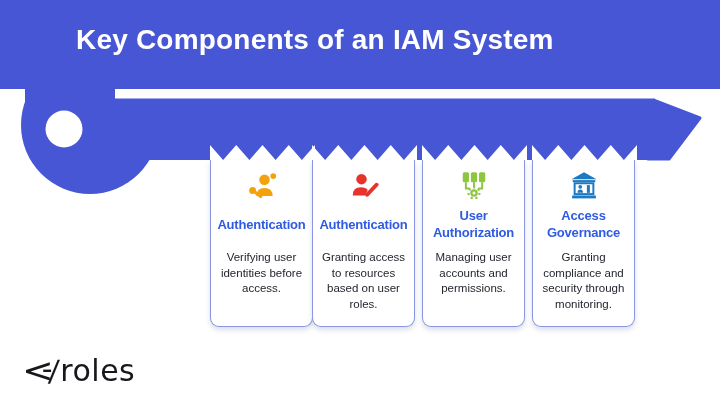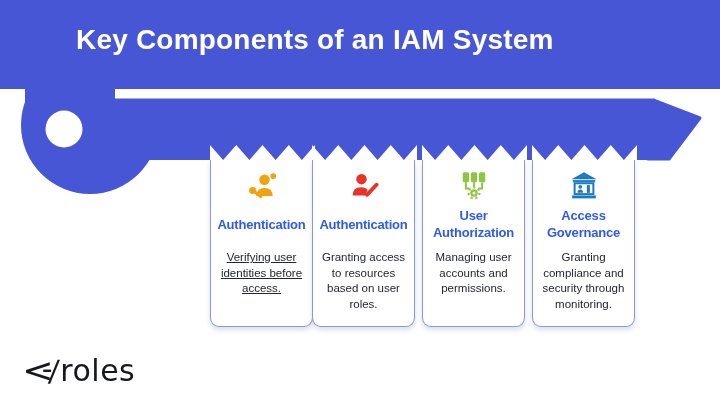--- a/index.html
+++ b/index.html
@@ -62,21 +62,21 @@
       <div class="icon" style="color: rgb(242, 162, 13);">
         <svg viewBox="0 0 24 24" fill="currentColor">
           <circle cx="14" cy="7" r="4.2"></circle>
           <path d="M7.5 20 Q7.5 13.5 14 13.5 Q20.5 13.5 20.5 20 Z"></path>
           <circle cx="21" cy="4" r="2.3"></circle>
           <circle cx="4.5" cy="15.5" r="2.8"></circle>
           <line x1="6.5" y1="17" x2="11" y2="20.5" stroke="currentColor" stroke-width="2.4" stroke-linecap="round"></line>
         </svg>
       </div>
       <h2 class="card-title" style="color: rgb(47, 91, 227);">Authentication</h2>
-      <p class="card-desc" style="color: rgb(35, 38, 46); text-decoration: underline;">Verifying user identities before access.</p>
+      <p class="card-desc" style="color: rgb(35, 38, 46);">Verifying user identities before access.</p>
     </div>
   </div>
 
   <div class="card card-2">
     <div class="zigzag"></div>
     <div class="card-body">
       <div class="icon" style="color: rgb(232, 51, 43);">
         <svg viewBox="0 0 24 24" fill="currentColor">
           <circle cx="10" cy="6.5" r="4.2"></circle>
           <path d="M3 19.5 Q3 13 9.5 13 Q13.5 13 15 15.2 L13 19.5 Z"></path>

